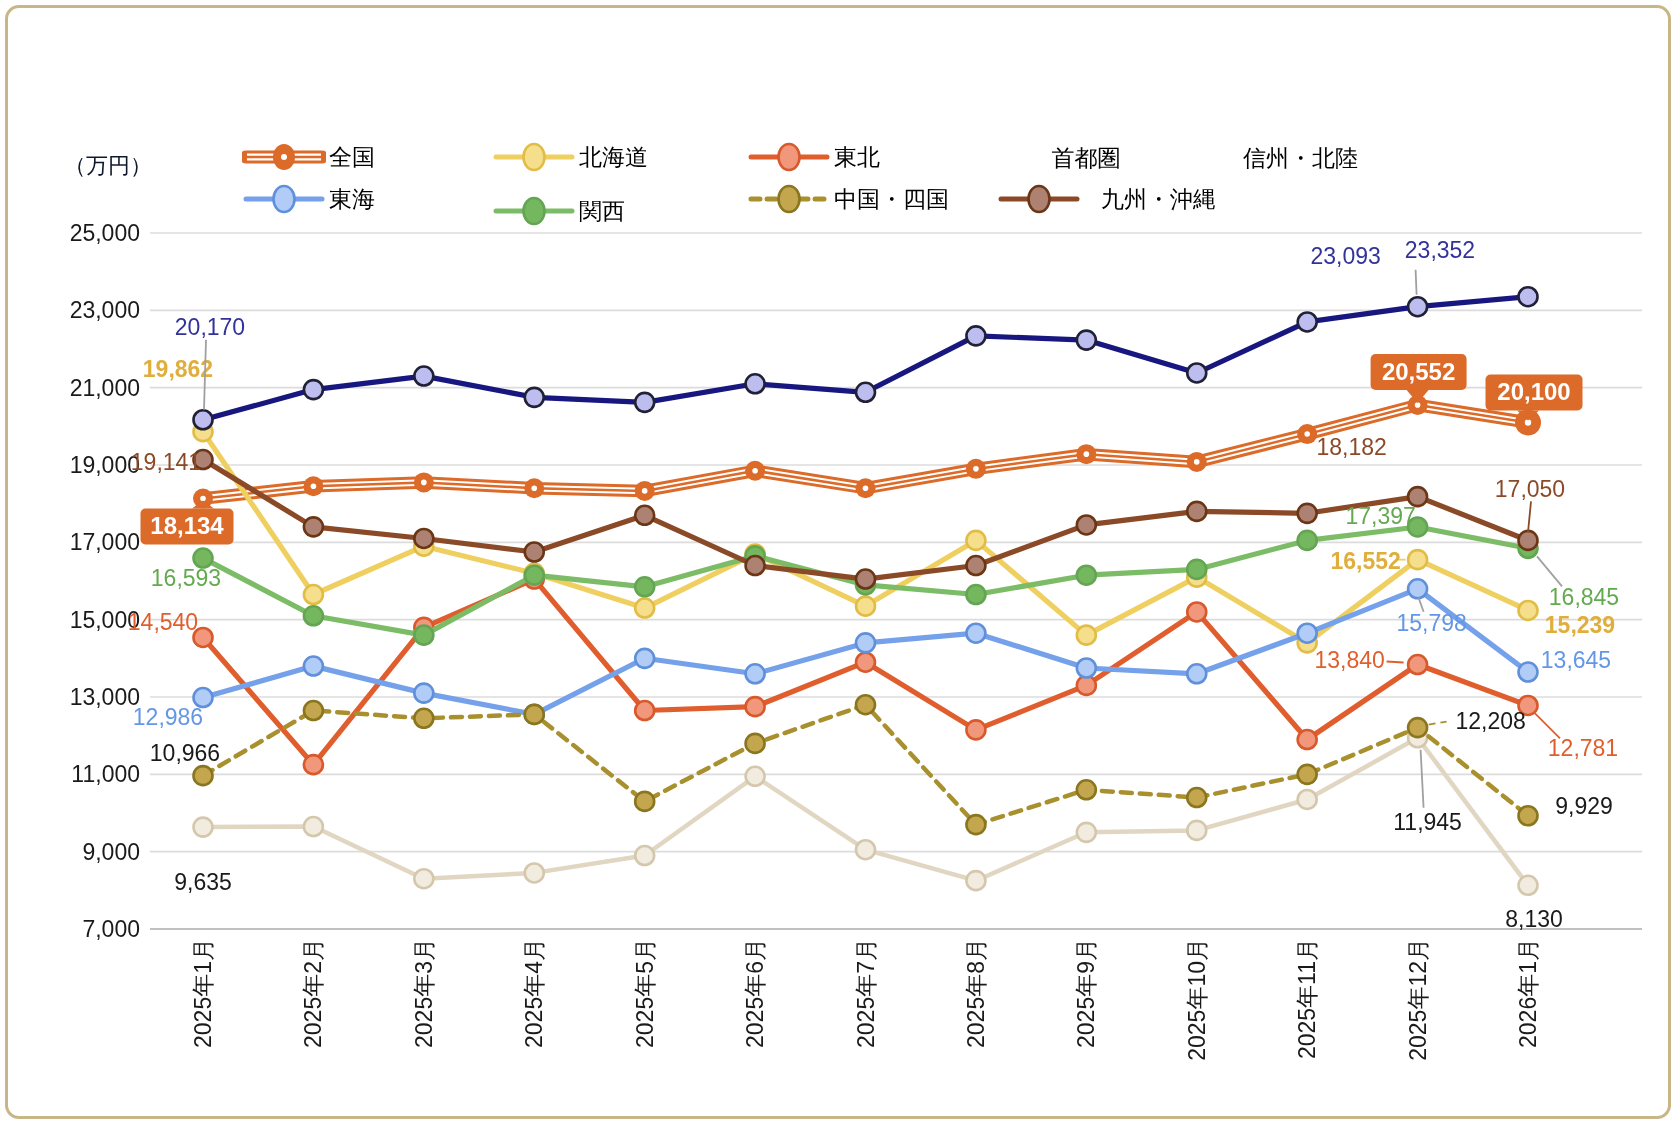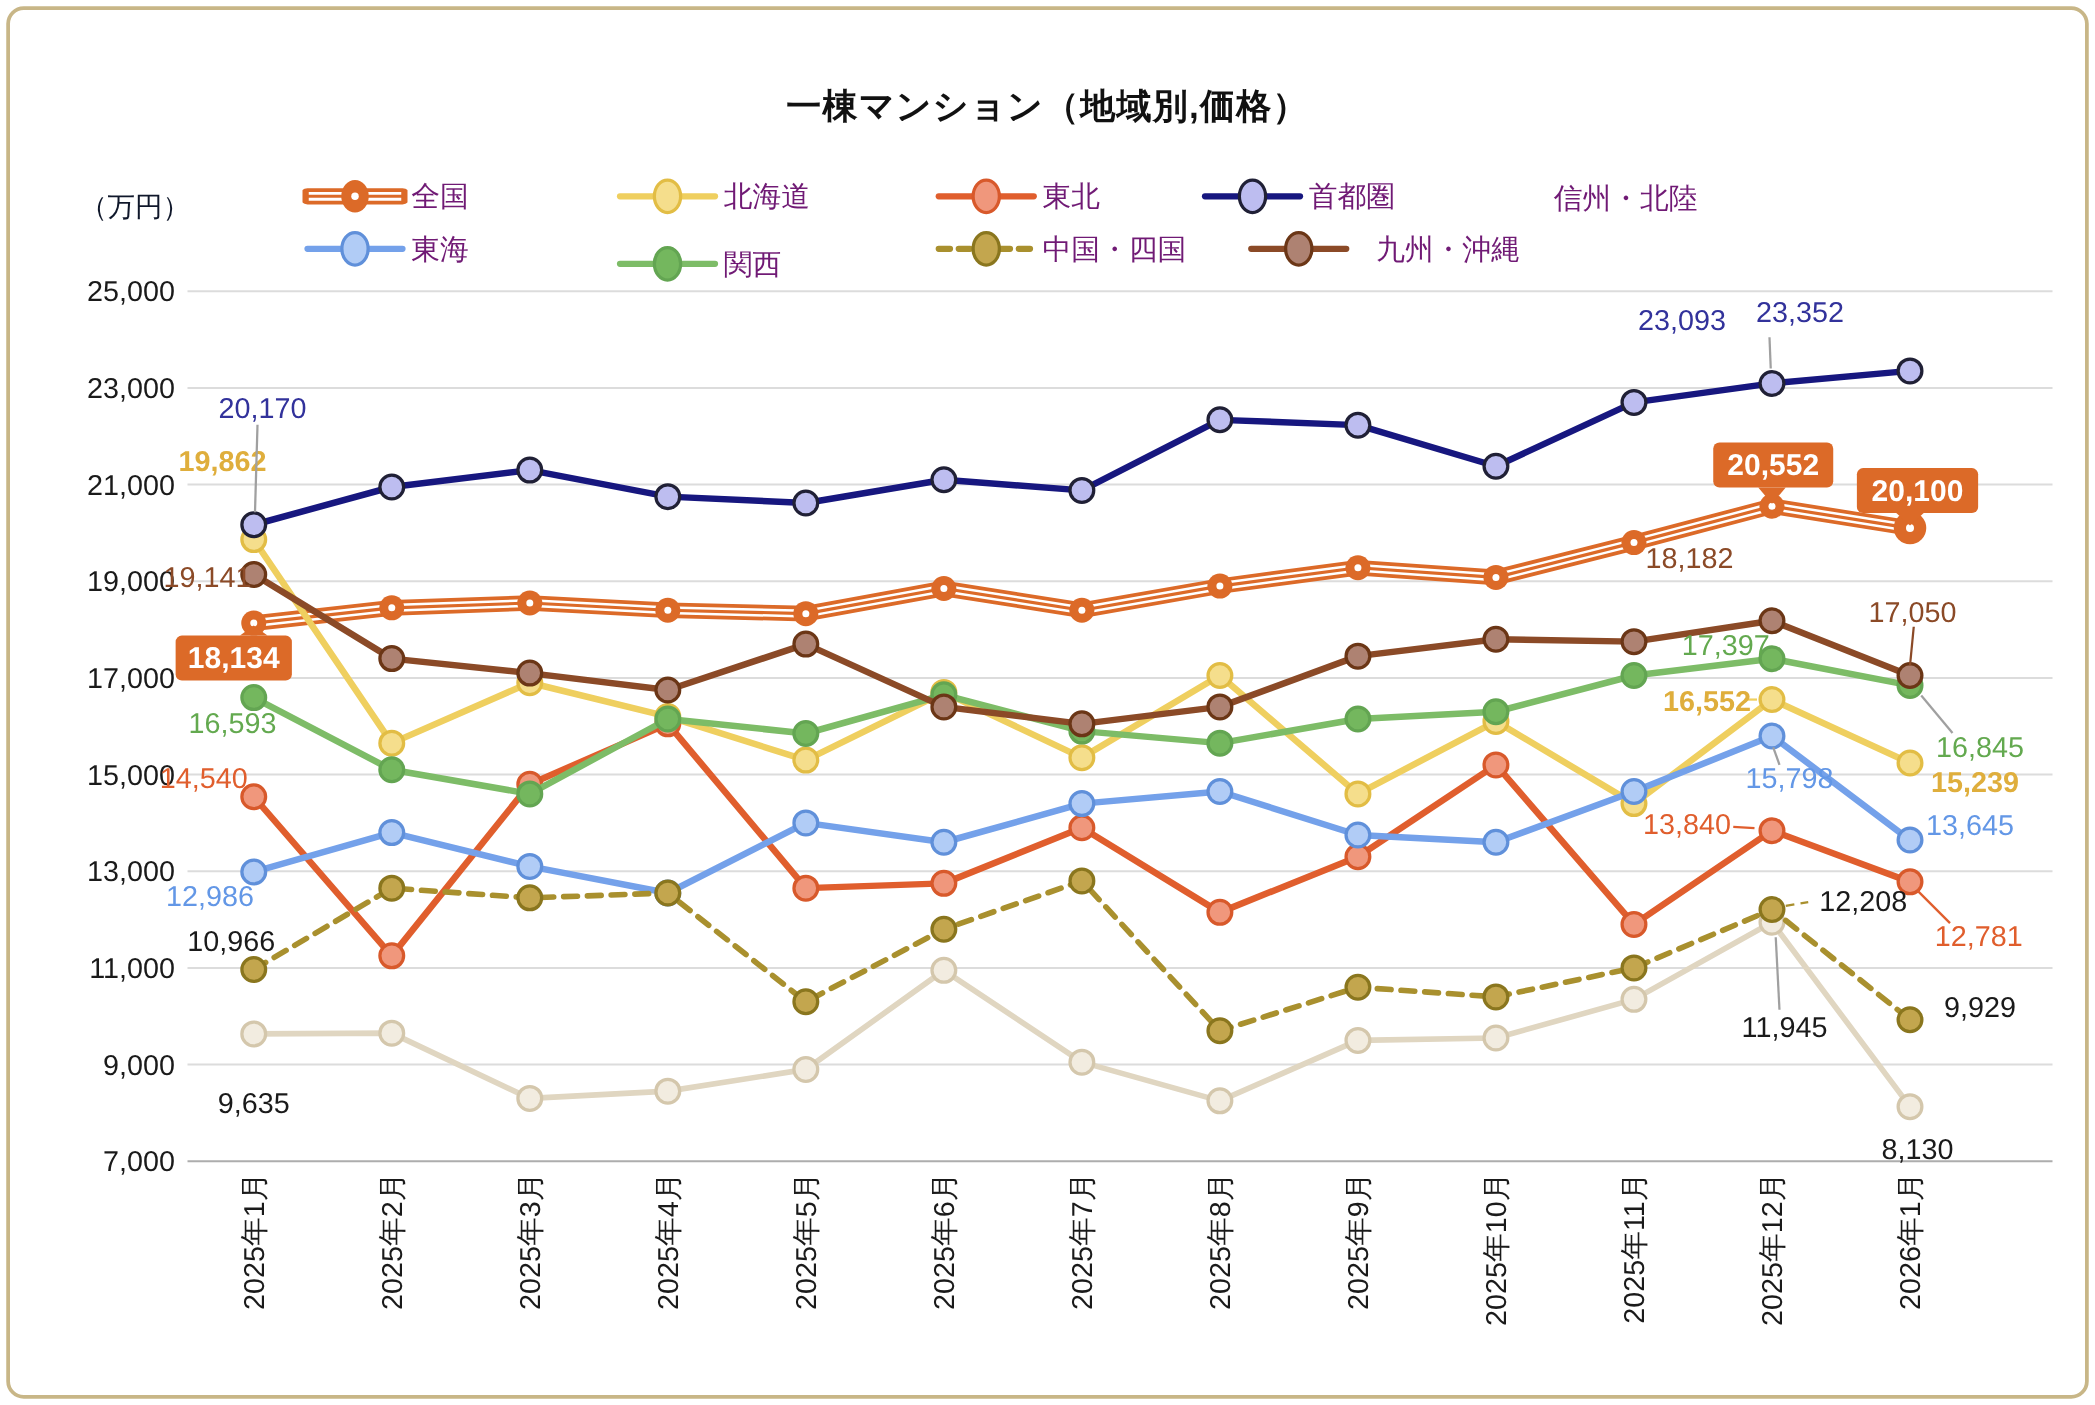--- a/index.html
+++ b/index.html
@@ -3,29 +3,28 @@
 <meta charset="utf-8">
 <style>
   html,body{margin:0;padding:0;background:#fff;}
   #stage{position:relative;width:1676px;height:1124px;background:#fff;overflow:hidden;
          font-family:"Liberation Sans","DejaVu Sans",sans-serif;}
   #card{position:absolute;left:5px;top:5px;right:5px;bottom:5px;border:3px solid #C8B687;border-radius:14px;}
   #chart-title{position:absolute;left:58px;top:66px;width:1560px;text-align:center;
                font-size:28px;font-weight:bold;color:#111;letter-spacing:1px;}
   #unit-label{position:absolute;left:64px;top:151px;font-size:22px;color:#0f172a;}
   .legend-item{position:absolute;height:34px;display:flex;align-items:center;gap:3px;}
-  .legend-item span{font-size:23px;color:#701a75;white-space:nowrap;}
+  .legend-item span{font-size:23px;color:#000000;white-space:nowrap;}
   #chart-svg{position:absolute;left:0;top:0;}
   svg text{font-family:"Liberation Sans","DejaVu Sans",sans-serif;}
 </style>
 </head>
 <body>
 <div id="stage">
   <div id="card"></div>
-  <div id="chart-title">一棟マンション（地域別,価格）</div>
   <div id="unit-label">（万円）</div>
   <div id="legend">
       <div class="legend-item" style="left: 242px; top: 140px;">
         <svg width="84" height="34">
           <line x1="4" y1="17" x2="80" y2="17" stroke="#DC6A28" stroke-width="13" stroke-linecap="round"></line>
           <line x1="5" y1="17" x2="79" y2="17" stroke="#fff" stroke-width="7"></line>
           <line x1="4" y1="17" x2="80" y2="17" stroke="#DC6A28" stroke-width="2.5"></line>
           <ellipse cx="42" cy="17" rx="11" ry="13" fill="#DC6A28"></ellipse>
           <circle cx="42" cy="17" r="3" fill="#fff"></circle>
         </svg>
@@ -38,21 +37,21 @@
         </svg>
         <span>北海道</span>
       </div>
       <div class="legend-item" style="left: 747px; top: 140px; text-align: center;">
         <svg width="84" height="34">
           <line x1="4" y1="17" x2="80" y2="17" stroke="#E05E2D" stroke-width="5" stroke-linecap="round"></line>
           <ellipse cx="42" cy="17" rx="10.5" ry="13" fill="#F0977C" stroke="#D8592B" stroke-width="2.6"></ellipse>
         </svg>
         <span>東北</span>
       </div>
-      <div class="legend-item" style="left: 960px; top: 140px;">
+      <div class="legend-item" style="left: 1044px; top: 140px; flex-direction: column;">
         <svg width="84" height="34">
           <line x1="4" y1="17" x2="80" y2="17" stroke="#17177F" stroke-width="5" stroke-linecap="round"></line>
           <ellipse cx="42" cy="17" rx="10.5" ry="13" fill="#BDBDF0" stroke="#202036" stroke-width="2.6"></ellipse>
         </svg>
         <span>首都圏</span>
       </div>
       <div class="legend-item" style="left: 1243px; top: 140px; flex-direction: column;">
         <svg width="84" height="34">
           <line x1="4" y1="17" x2="80" y2="17" stroke="#E0D6C1" stroke-width="5" stroke-linecap="round"></line>
           <ellipse cx="42" cy="17" rx="10.5" ry="13" fill="#F2ECE0" stroke="#D4C7AC" stroke-width="2.6"></ellipse>

